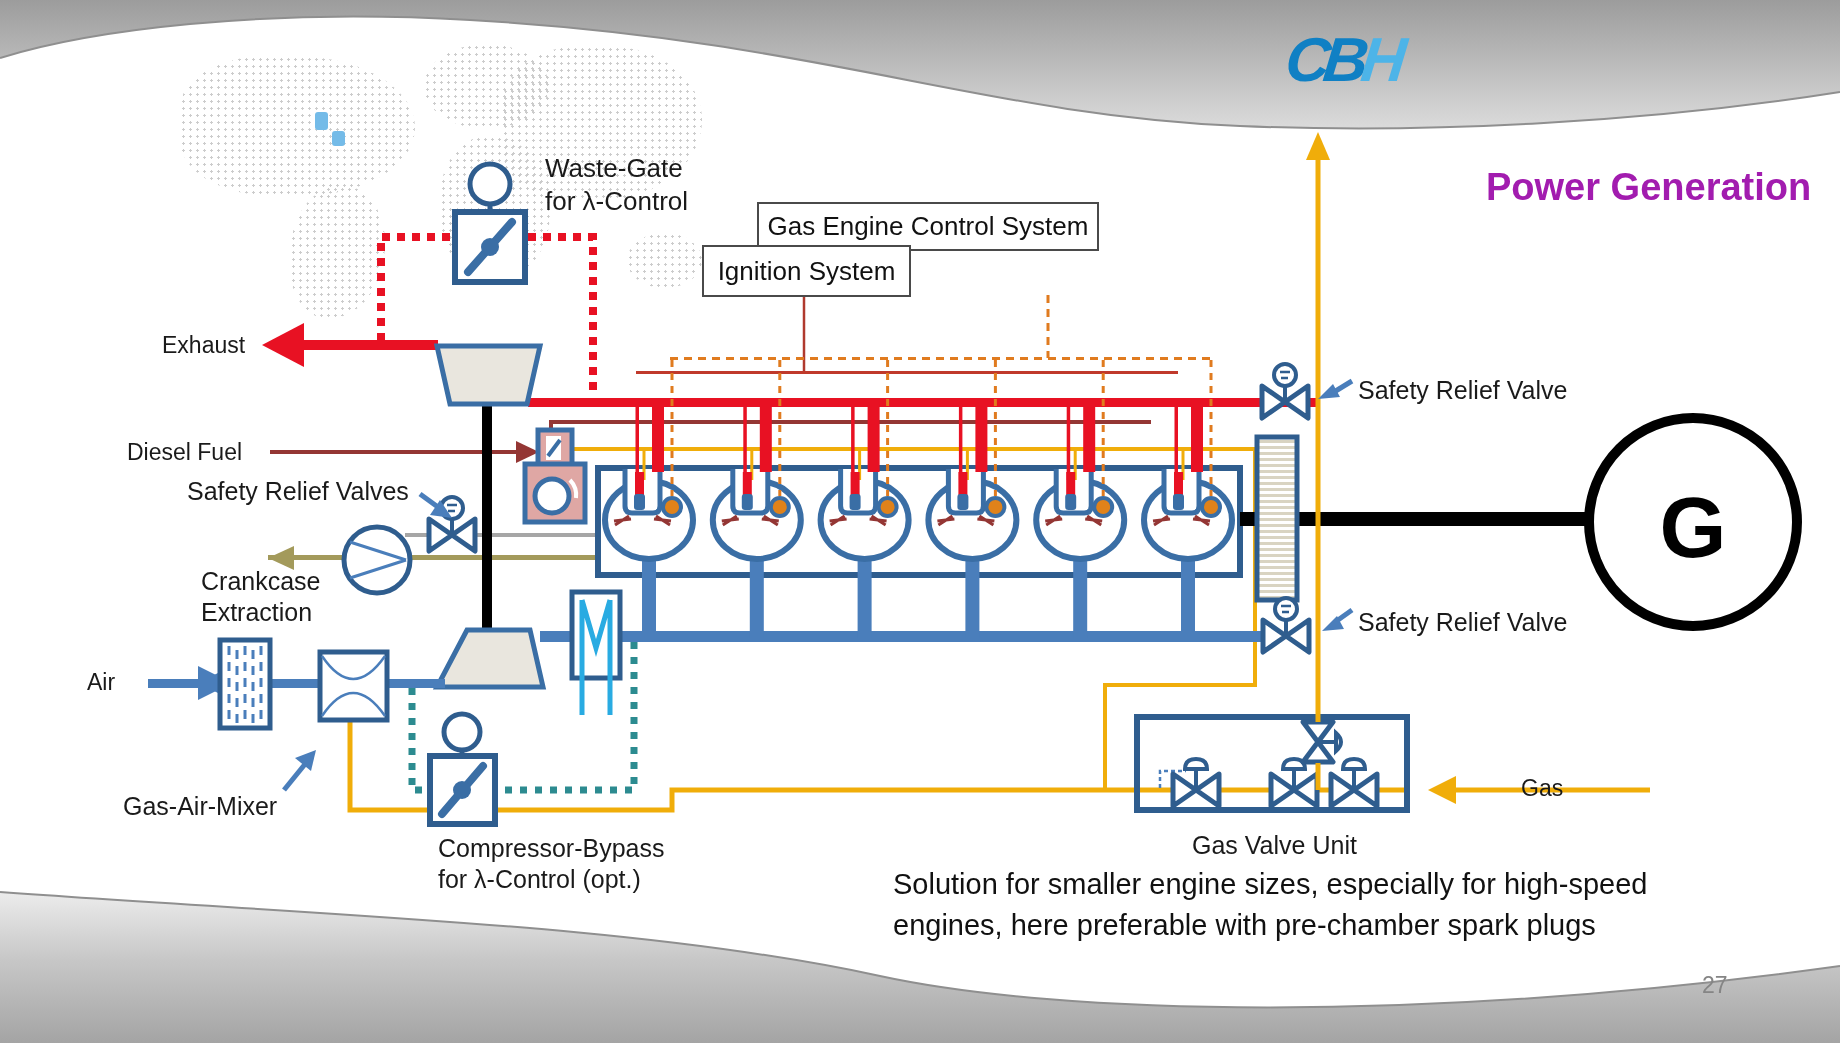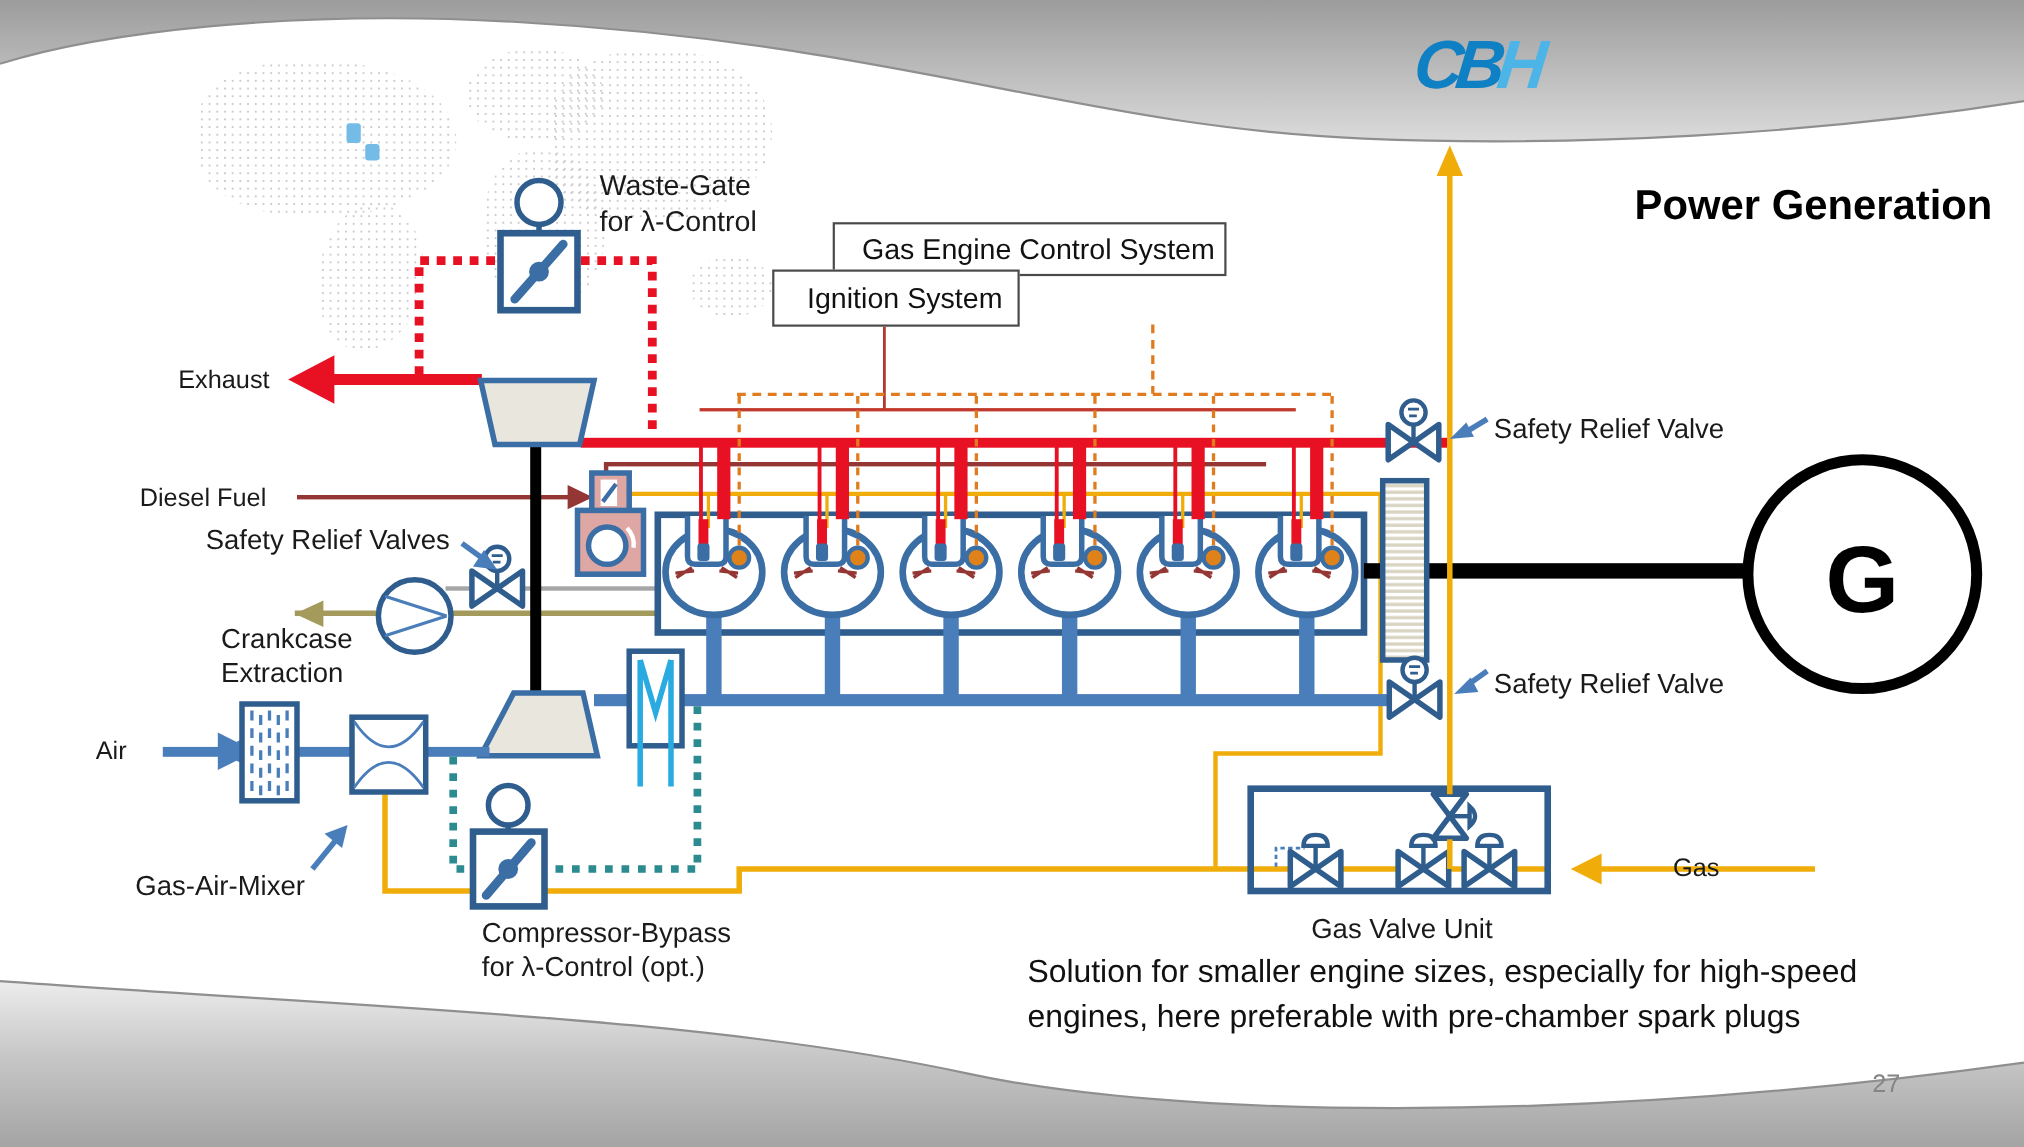--- a/index.html
+++ b/index.html
@@ -2,23 +2,23 @@
 <html><head>
 <meta charset="utf-8">
 <style>
   html,body{margin:0;padding:0;background:#fff;}
   .slide{position:relative;width:1840px;height:1043px;background:#fff;overflow:hidden;
          font-family:"Liberation Sans","DejaVu Sans",sans-serif;color:#111;}
   svg{position:absolute;left:0;top:0;}
   .lbl{position:absolute;font-size:25px;color:#1a1a1a;white-space:nowrap;line-height:31px;z-index:6;}
   .lbl.big{font-size:23px;}
   .boxlbl{position:absolute;background:#fff;border:2px solid #4a4a4a;display:flex;
-          align-items:center;justify-content:center;font-size:26px;z-index:6;padding-left:16px;}
-  .ptitle{position:absolute;left:1486px;top:166px;font-size:38px;font-weight:bold;color:#000000;z-index:6;}
-  .statement{position:absolute;left:934px;top:864px;font-size:29px;line-height:41px;color:#111;z-index:6;white-space:nowrap;}
+          align-items:center;justify-content:center;font-size:26px;z-index:6;}
+  .ptitle{position:absolute;left:1486px;top:166px;font-size:38px;font-weight:bold;color:#a21caf;z-index:6;}
+  .statement{position:absolute;left:893px;top:864px;font-size:29px;line-height:41px;color:#111;z-index:6;white-space:nowrap;}
   .footer-title{position:absolute;left:138px;top:978px;font-size:40px;font-weight:bold;color:#fdfdfd;
                 text-shadow:2px 3px 4px rgba(80,80,80,.85);z-index:8;letter-spacing:.5px;}
   .pagenum{position:absolute;left:1702px;top:972px;font-size:23px;font-weight:normal;color:#858585;z-index:8;}
   .mletter{position:absolute;width:34px;text-align:center;font-size:27px;font-weight:bold;color:#17365d;z-index:6;}
   .gletter{position:absolute;left:1648px;top:478px;width:90px;text-align:center;font-size:86px;font-weight:bold;color:#000;z-index:6;}
   .logo{position:absolute;left:1286px;top:24px;font-size:62px;font-weight:900;font-style:italic;
         transform:skewX(-6deg);letter-spacing:-7px;z-index:6;}
   .logo .p1{color:#1080c4;}
   .logo .p2{color:#4db4e8;}
   

